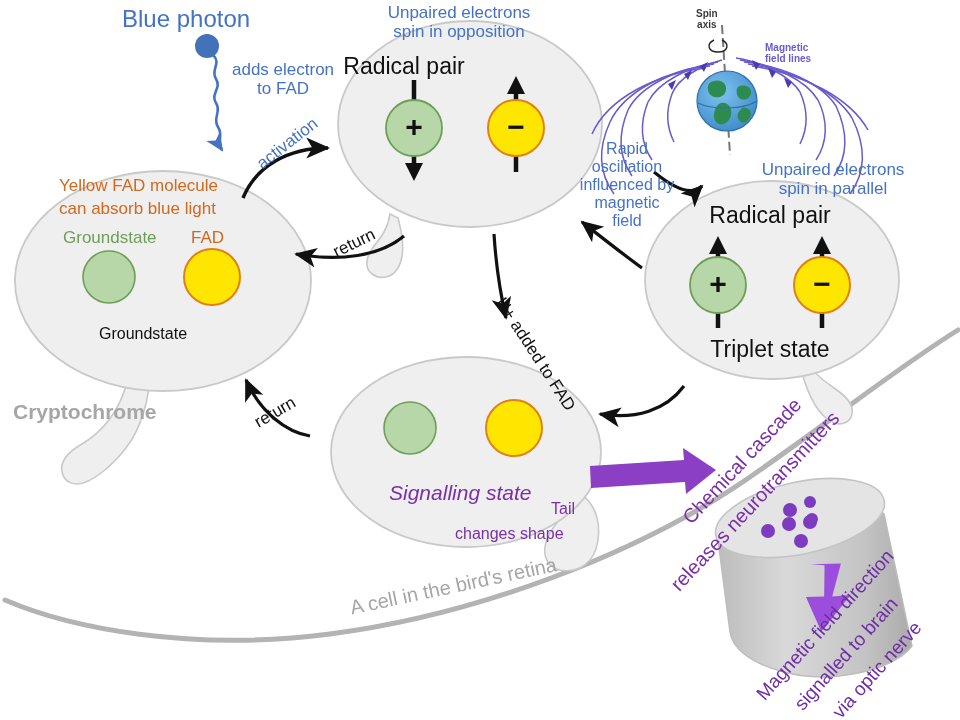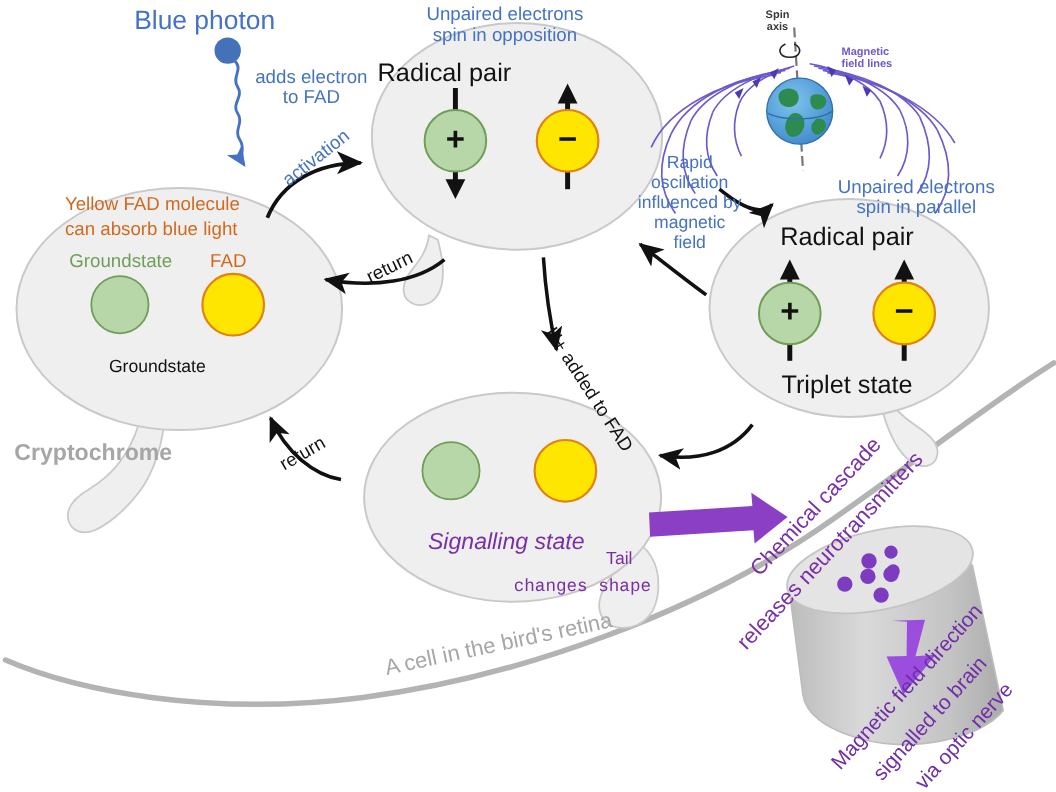--- a/index.html
+++ b/index.html
@@ -190,21 +190,21 @@
   <div class="lbl black ctr" style="left:718px;top:267px;font-size:30px;font-weight:bold;transform:translateX(-50%);">+</div>
   <div class="lbl black ctr" style="left:822px;top:267px;font-size:30px;font-weight:bold;transform:translateX(-50%);">−</div>
 
   <div class="lbl black" style="left:330px;top:244px;font-size:17px;transform:rotate(-26deg);transform-origin:left top;">return</div>
   <div class="lbl black" style="left:251px;top:415px;font-size:17px;transform:rotate(-30deg);transform-origin:left top;">return</div>
 
   <div class="lbl black" style="left:508px;top:294px;font-size:17px;transform:rotate(57deg);transform-origin:left top;">H+ added to FAD</div>
 
   <div class="lbl purple" style="left:389px;top:481px;font-size:21px;font-style:italic;">Signalling state</div>
   <div class="lbl purple" style="left:551px;top:500px;font-size:16px;">Tail</div>
-  <div class="lbl purple" style="left:467px;top:525px;font-size:16px;font-family:Liberation Mono, monospace;">changes shape</div>
+  <div class="lbl purple" style="left:455px;top:525px;font-size:16px;">changes shape</div>
 
   <div class="lbl grey" style="left:348px;top:597px;font-size:20px;transform:rotate(-12deg);transform-origin:left top;">A cell in the bird's retina</div>
 
   <div class="lbl purple" style="left:678px;top:513px;font-size:20px;transform:rotate(-47deg);transform-origin:left top;">Chemical cascade</div>
   <div class="lbl purple" style="left:666px;top:580px;font-size:20px;transform:rotate(-47deg);transform-origin:left top;">releases neurotransmitters</div>
 
   <div class="lbl purpdark" style="left:752px;top:690px;font-size:19px;transform:rotate(-48deg);transform-origin:left top;">Magnetic field direction</div>
   <div class="lbl purpdark" style="left:790px;top:700px;font-size:19px;transform:rotate(-48deg);transform-origin:left top;">signalled to brain</div>
   <div class="lbl purpdark" style="left:828px;top:708px;font-size:19px;transform:rotate(-48deg);transform-origin:left top;">via optic nerve</div>
 

